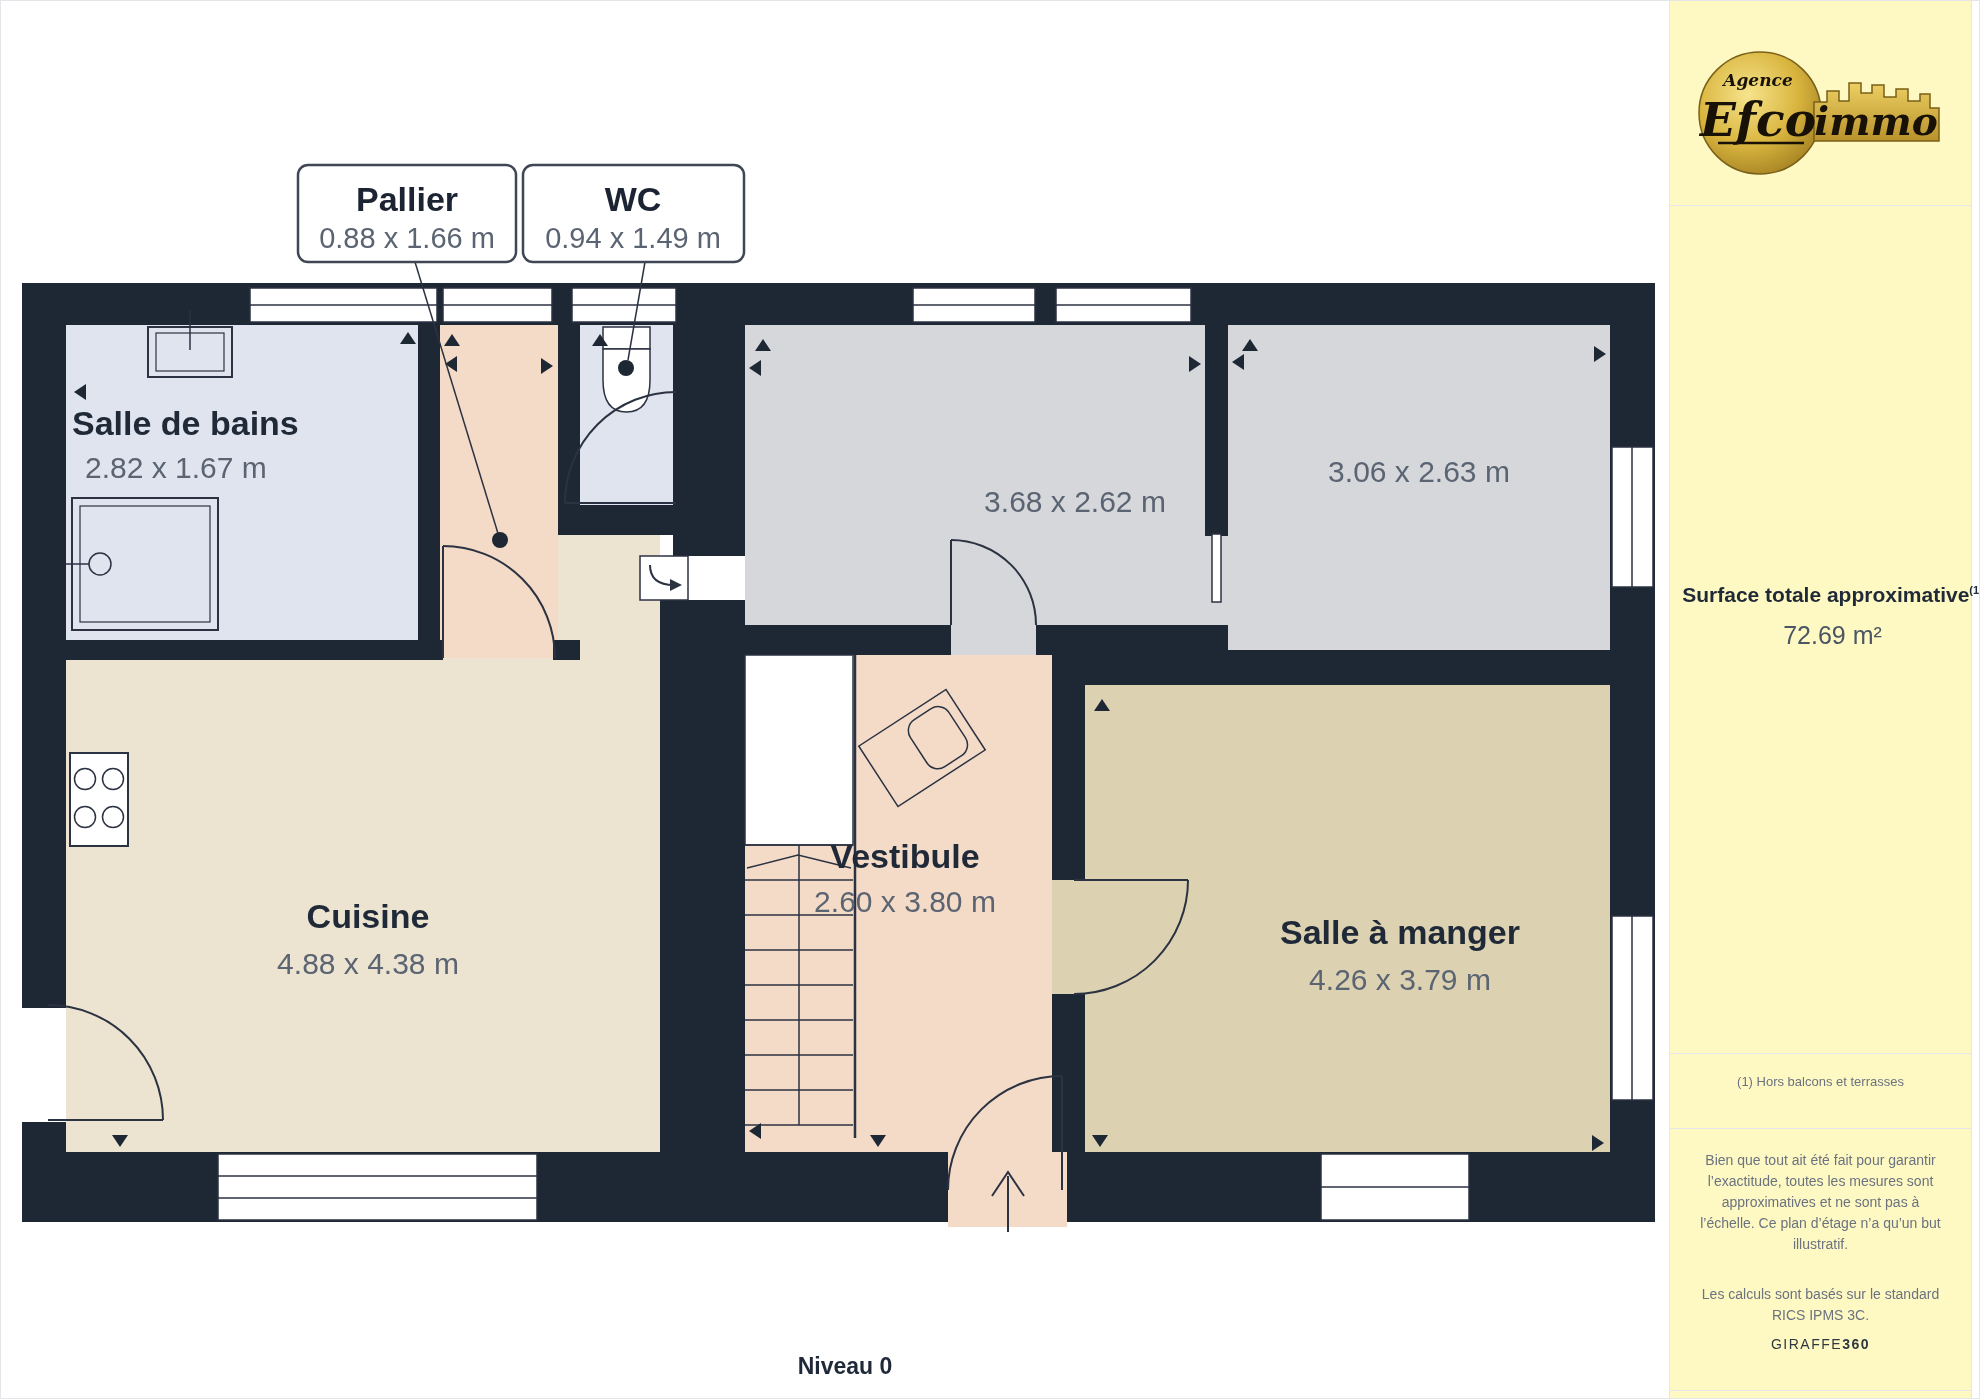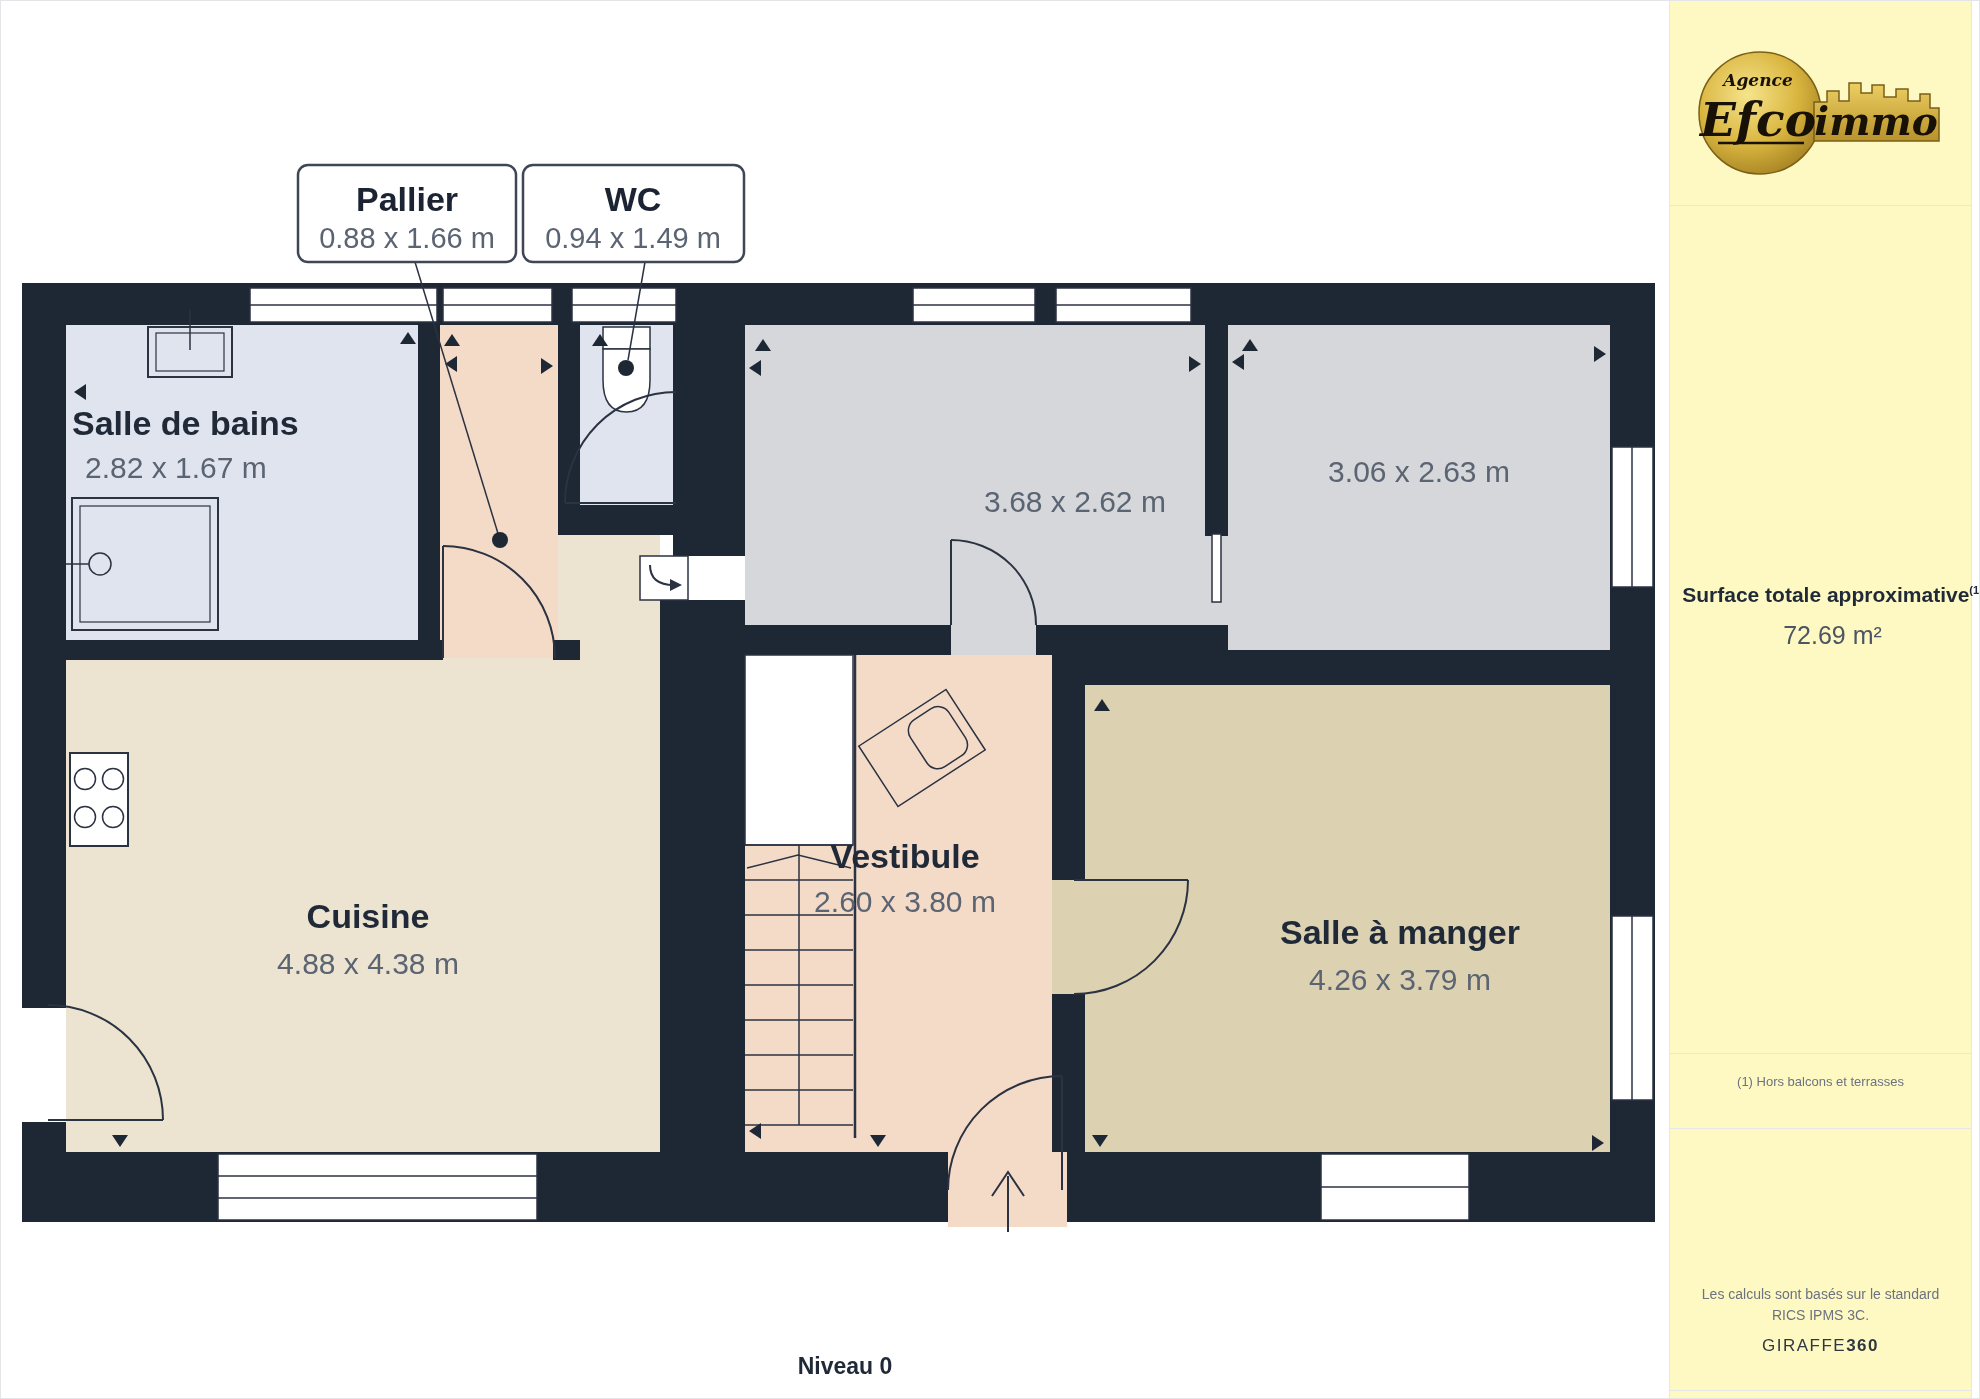--- a/index.html
+++ b/index.html
@@ -22,21 +22,21 @@
   .sb-surface .t sup{font-size:11px;}
   .sb-surface .v{margin-top:14px;font-size:25px;color:#4b5563;}
   .sb-note{position:absolute;top:1074px;left:0;width:100%;text-align:center;
     font-size:13px;color:#6b7280;}
   .sb-para{position:absolute;left:0;width:100%;text-align:center;font-size:14px;
     color:#6b7280;line-height:1.5;}
   .sb-para .inner{max-width:254px;margin:0 auto;}
   .sb-p1{top:1150px;}
   .sb-p2{top:1284px;}
   .sb-brand{position:absolute;top:1336px;left:0;width:100%;text-align:center;
-    font-size:17px;letter-spacing:1.5px;color:#2f3742;font-weight:400;}
+    font-size:14px;letter-spacing:1.5px;color:#2f3742;font-weight:400;}
   .sb-brand b{font-weight:700;}
 </style>
 </head>
 <body>
 
 <svg class="plan-svg" width="1980" height="1399" viewBox="0 0 1980 1399">
 
   <g>
     <rect x="66" y="325" width="352" height="315" fill="#e0e4ee"></rect>
     <rect x="440" y="325" width="118" height="315" fill="#f4dbc7"></rect>
@@ -294,20 +294,23 @@
 
   <div class="sb-surface">
     <div class="t"><span>Surface totale approximative</span><sup>(1)</sup></div>
     <div class="v">72.69 m²</div>
   </div>
 
   <div class="sb-divider" style="top:1053px"></div>
   <div class="sb-note">(1) Hors balcons et terrasses</div>
   <div class="sb-divider" style="top:1128px"></div>
 
+  <div class="sb-para sb-p1">
+    <div class="inner">Bien que tout ait été fait pour garantir l’exactitude, toutes les mesures sont approximatives et ne sont pas à l’échelle. Ce plan d’étage n’a qu’un but illustratif.</div>
+  </div>
   <div class="sb-para sb-p2">
     <div class="inner">Les calculs sont basés sur le standard RICS IPMS 3C.</div>
   </div>
 
   <div class="sb-brand"><span>GIRAFFE</span><b>360</b></div>
 
   <div class="sb-divider" style="top:1390px"></div>
 </div>
 
 <div class="page-border"></div>

